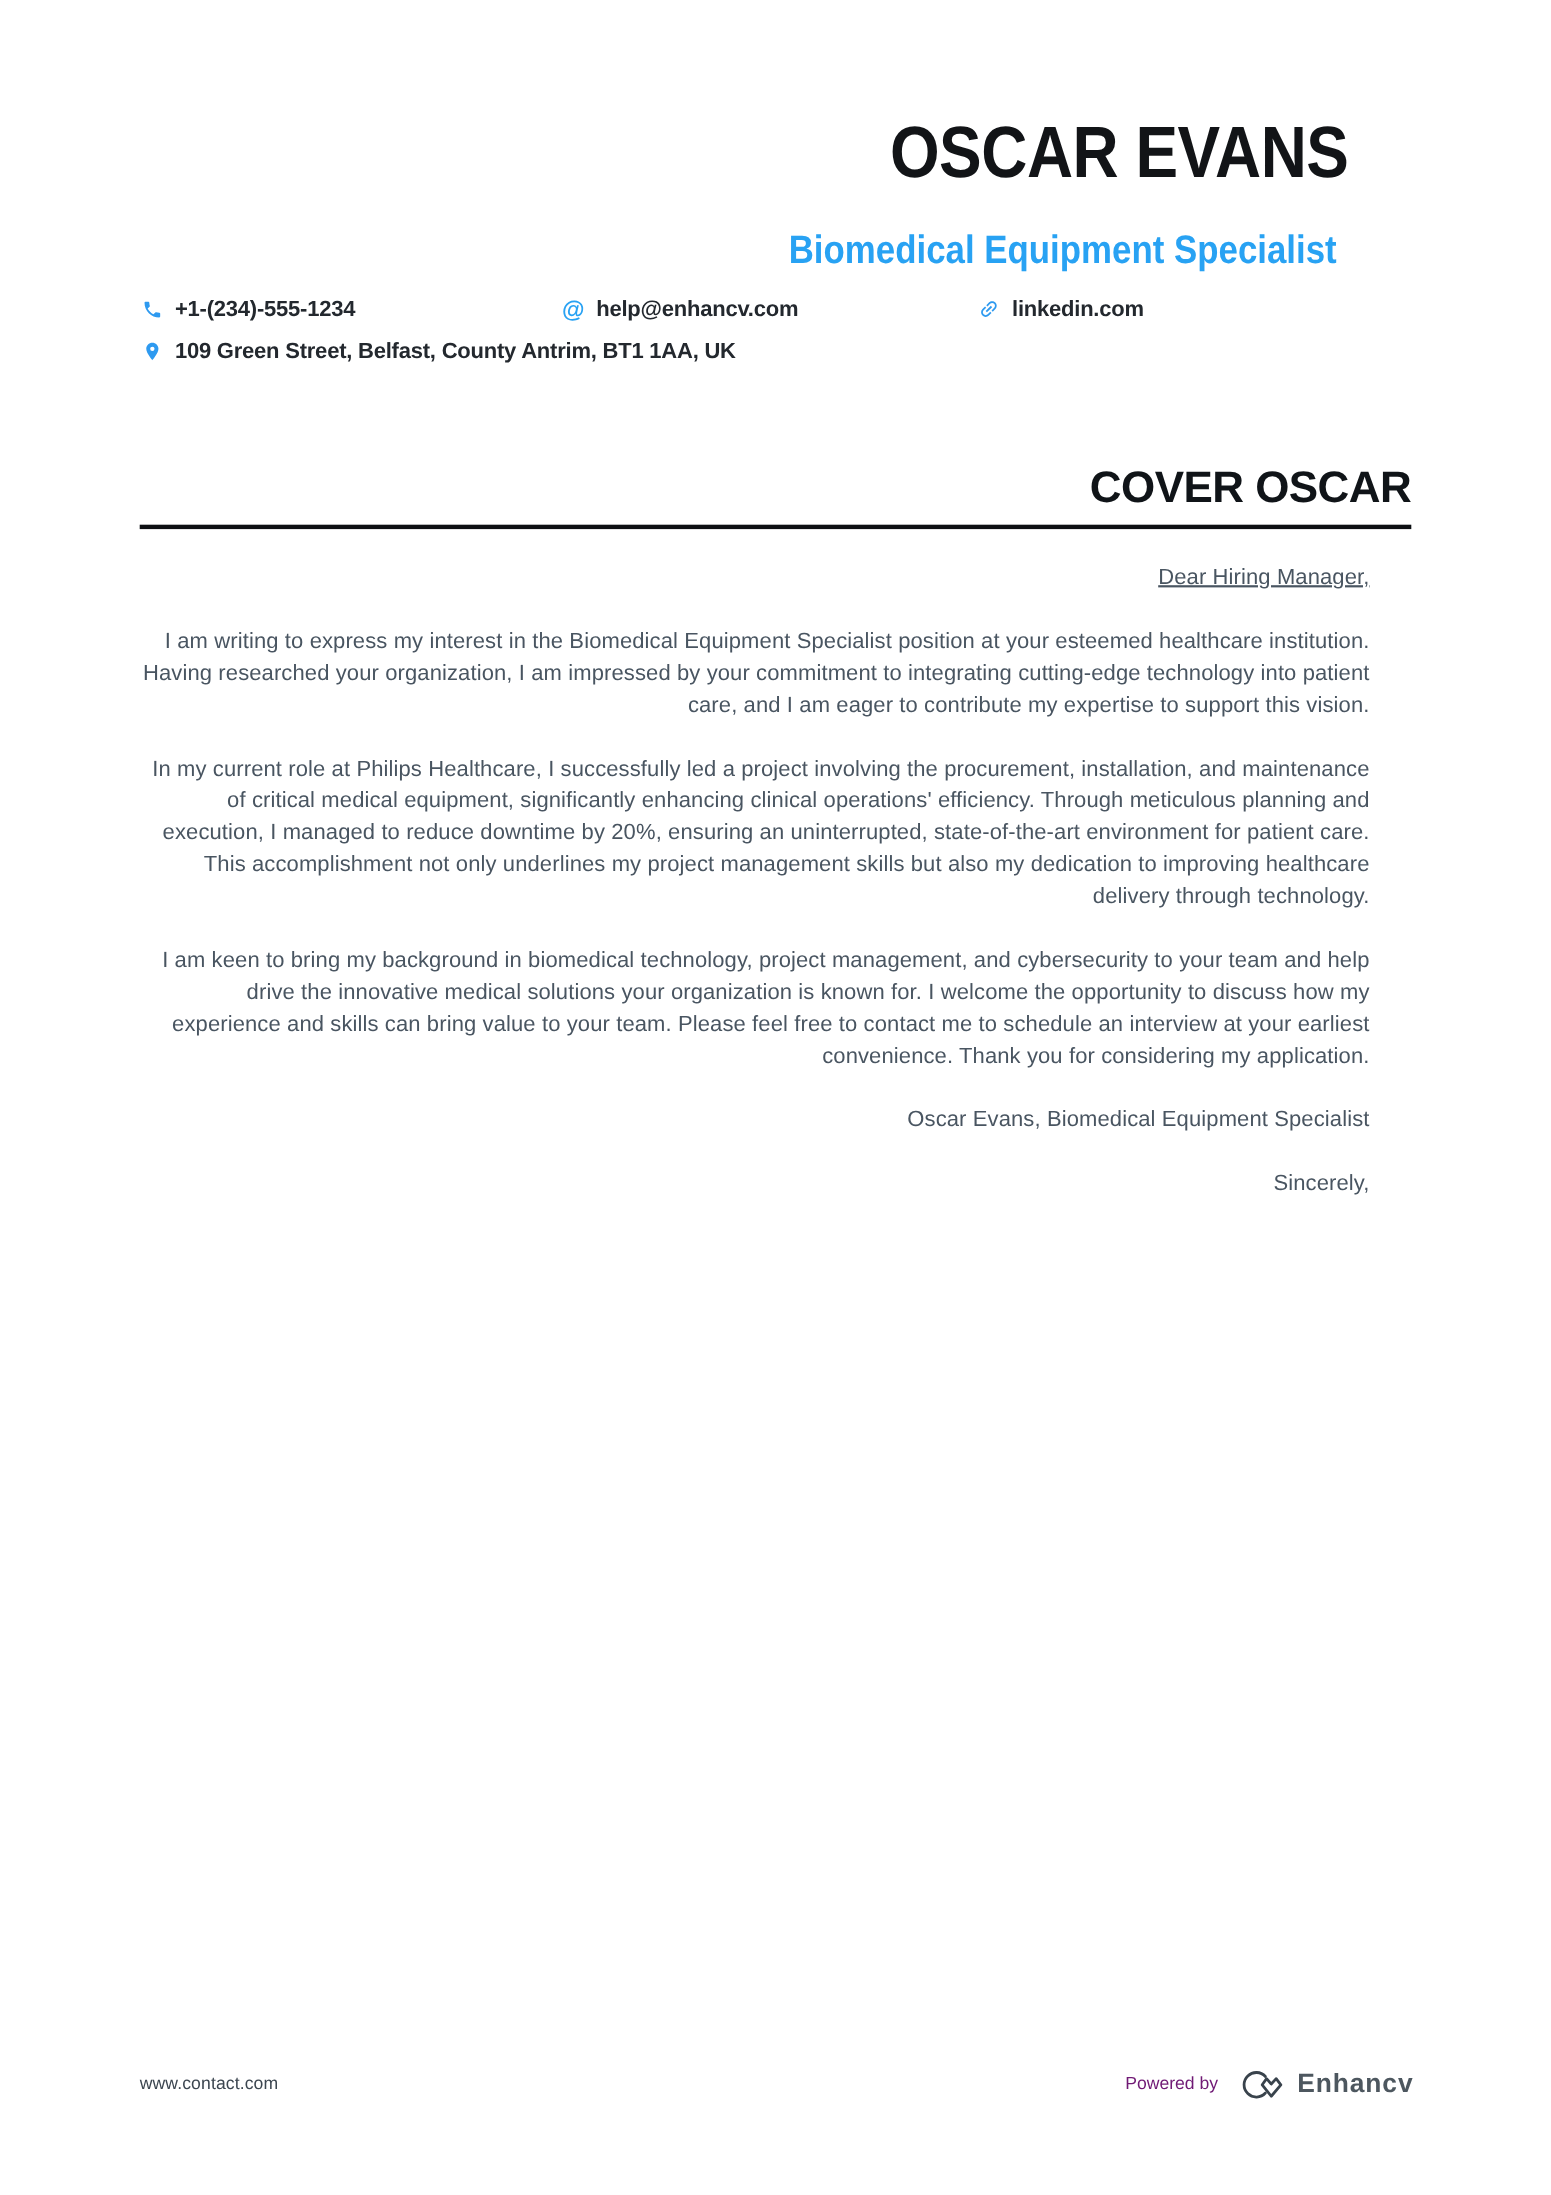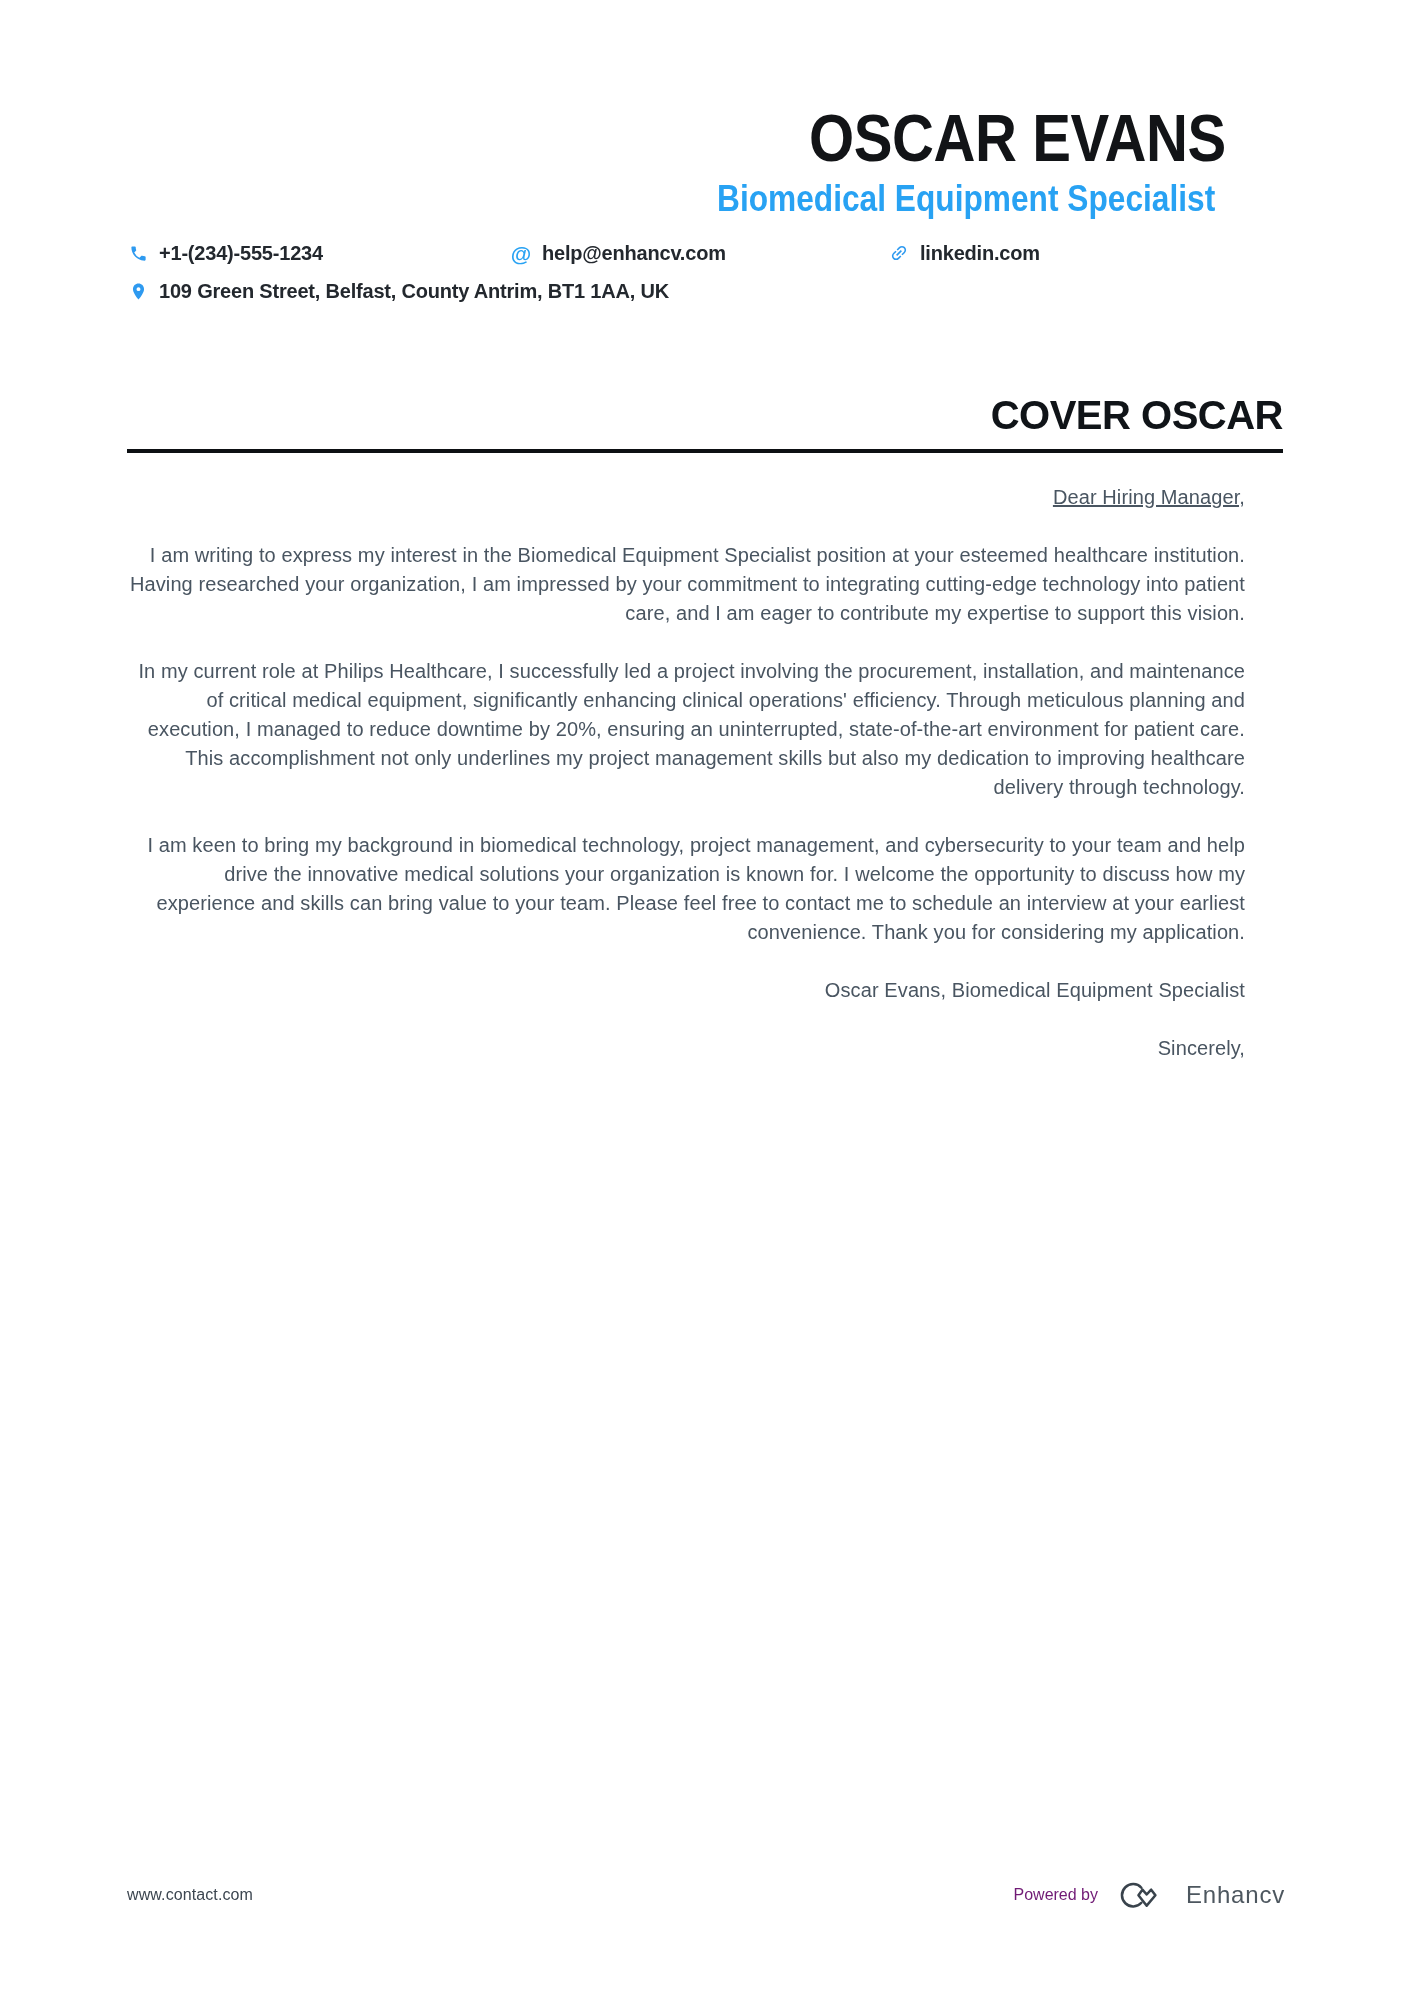--- a/index.html
+++ b/index.html
@@ -25,21 +25,21 @@
     color: #121417;
     letter-spacing: -0.5px;
     white-space: nowrap;
   }
   .name .squeeze, .job-title .squeeze {
     display: inline-block;
     transform: scaleX(0.88);
     transform-origin: 0 50%;
   }
   .job-title {
-    margin-top: 2px;
+    margin-top: 30px;
     font-size: 36px;
     line-height: 1.2;
     font-weight: 700;
     color: #28a2f3;
     white-space: nowrap;
   }
   .contact-rows { margin-top: 22px; }
   .contact-row { display: flex; align-items: center; }
   .contact-row + .contact-row { margin-top: 15px; }
   .contact-item {
@@ -109,24 +109,24 @@
   }
   .brand-group { display: flex; align-items: center; }
   .powered-by {
     font-size: 16px;
     color: #701a75;
     margin-right: 16px;
   }
   .brand-mark { display: inline-flex; align-items: center; }
   .brand-word {
     font-size: 24px;
-    font-weight: 400;
+    font-weight: 700;
     color: #4d575f;
     letter-spacing: 0.8px;
-    margin-left: 26px;
+    margin-left: 10px;
   }
 </style>
 </head>
 <body>
 
 <div class="page">
   <div class="content">
 
     <div class="name">
       <span class="squeeze">OSCAR EVANS</span>

